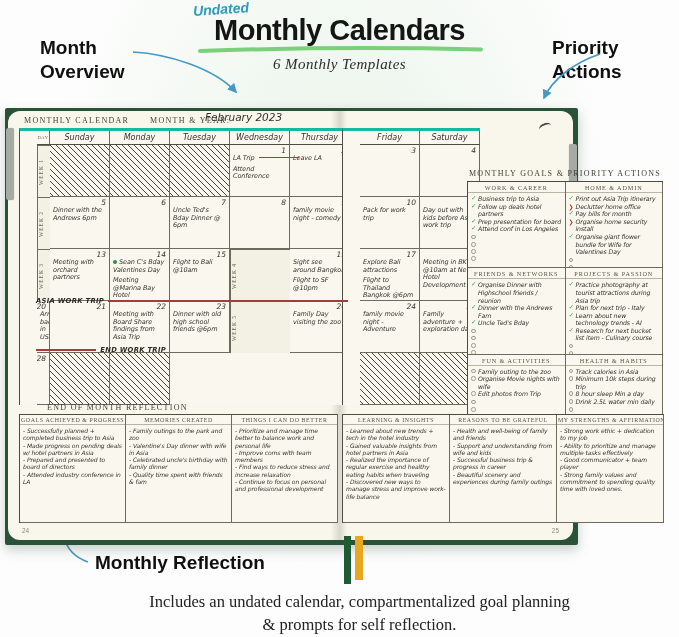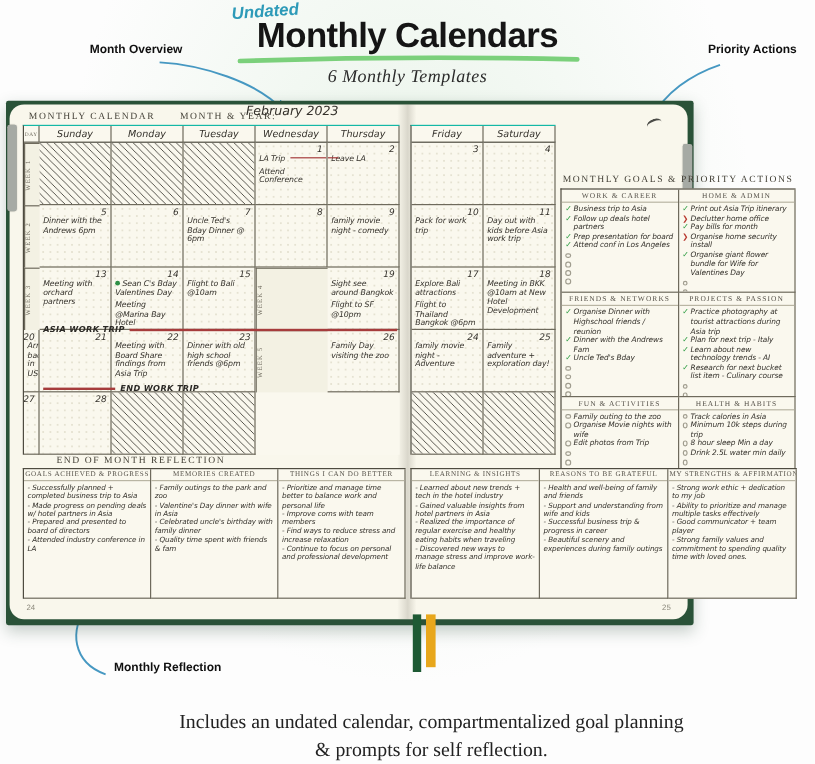--- a/index.html
+++ b/index.html
@@ -7,29 +7,29 @@
   .stage{position:relative;width:679px;height:637px;
     background:radial-gradient(ellipse at 50% 30%, #e9f4e9 0%, rgba(255,255,255,0) 60%),#fdfdfd;}
   
   .undated{position:absolute;left:193px;top:1px;font-size:14px;font-style:italic;font-weight:bold;
     color:#2d9ab8;transform:rotate(-4deg);}
   .title{position:absolute;left:0;right:0;top:14px;text-align:center;font-size:29px;font-weight:700;
     color:#151515;letter-spacing:-0.5px;}
   .underline-swoosh{position:absolute;left:197px;top:46px;width:287px;height:7px;}
   .subtitle{position:absolute;left:0;right:0;top:56px;text-align:center;font-family:"Liberation Serif",serif;
     font-style:italic;font-size:15px;color:#2b2b2b;letter-spacing:0.4px;}
-  .callout{position:absolute;font-size:10px;font-weight:700;color:#101010;text-align:right;line-height:1.25;}
+  .callout{position:absolute;font-size:19px;font-weight:700;color:#101010;text-align:left;line-height:1.25;}
   .co-left{left:40px;top:36px;width:112px;}
   .co-right{left:552px;top:36px;width:112px;}
   .co-bottom{left:95px;top:551px;width:auto;}
   .caption{position:absolute;left:0;right:0;top:590px;text-align:center;font-family:"Liberation Serif",serif;
     font-size:16.5px;color:#222;line-height:1.4;margin-left:40px;}
   .arrows{position:absolute;left:0;top:0;width:679px;height:637px;pointer-events:none;}
   
-  .planner{position:absolute;left:5px;top:84px;width:573px;height:437px;background:#2a5238;
+  .planner{position:absolute;left:5px;top:108px;width:573px;height:437px;background:#2a5238;
     border-radius:2px;box-shadow:0 5px 12px rgba(40,70,50,0.25);}
   .pages{position:absolute;left:3px;top:3px;right:5px;bottom:5px;background:#f9f7ec;border-radius:12px;}
   .spine{position:absolute;left:326px;top:3px;bottom:5px;width:16px;
     background:linear-gradient(90deg,rgba(0,0,0,0) 0%,rgba(90,85,70,0.16) 45%,rgba(90,85,70,0.2) 55%,rgba(0,0,0,0) 100%);}
   .tab{position:absolute;width:8px;background:#a6aaa4;border-radius:2px;box-shadow:0 0 1px rgba(0,0,0,0.4);}
   .tab.l{left:1px;top:20px;height:72px;}
   .tab.r{right:1px;top:36px;height:66px;}
   .flourish{position:absolute;right:26px;top:15px;width:13px;height:7px;border-top:2px solid #4b4b47;
     border-radius:50%;transform:rotate(-20deg);}
   .ribbon{position:absolute;top:428px;}
@@ -37,21 +37,21 @@
   .ribbon.y{left:350px;width:8px;height:44px;background:#e8a71c;}
   
   .plabel{font-family:"Liberation Serif",serif;color:#413e34;letter-spacing:1.3px;font-size:8px;}
   .page-head{position:absolute;left:19px;top:8px;}
   .my-label{position:absolute;left:145px;top:8px;}
   .my-value{position:absolute;left:200px;top:3px;font-size:10.5px;}
   .hand{font-family:"DejaVu Sans",sans-serif;font-style:italic;color:#34312b;}
   .pagenum{position:absolute;top:419px;font-size:6.5px;color:#8b887b;}
   .pn-l{left:17px;} .pn-r{right:19px;}
   
-  .cal{position:absolute;display:grid;background:#faf8ee;border-left:1px solid #4e4b40;border-top:1px solid #14b8a6;}
+  .cal{position:absolute;display:grid;background:#faf8ee;border-left:1px solid #4e4b40;border-top:3px solid #14b8a6;padding-left:17px;}
   .cal-l{left:14px;top:20px;grid-template-columns:13px repeat(5,60px);grid-template-rows:14px repeat(5,52px);}
   .cal-r{left:337px;top:20px;grid-template-columns:repeat(2,60px);grid-template-rows:14px repeat(5,52px);}
   .hcell,.wlabel,.corner,.cell{border-right:1px solid #6e6a5c;border-bottom:1px solid #6e6a5c;box-sizing:border-box;}
   .hcell{display:flex;align-items:center;justify-content:center;font-size:8px;border-bottom:1px solid #4e4b40;}
   .corner{font-family:"Liberation Serif",serif;font-size:4.5px;color:#6b675a;letter-spacing:0.5px;
     display:flex;align-items:center;justify-content:center;border-bottom:1px solid #4e4b40;}
   .wlabel{writing-mode:vertical-rl;transform:rotate(180deg);font-family:"Liberation Serif",serif;
     font-size:5.5px;letter-spacing:1px;color:#6b675a;text-align:center;background:#f3f1e3;}
   .cell{position:relative;padding:1px 3px 1px 3px;overflow:hidden;
     background-image:radial-gradient(#ddd9c6 0.5px, transparent 0.6px);background-size:6px 6px;}
@@ -214,23 +214,20 @@
         <div class="cell">
           <span class="num hand">23</span>
           <div class="note hand first">Dinner with old high school friends @6pm</div>
         </div>
         <div class="wlabel">WEEK 5</div>
         <div class="cell">
           <span class="num hand">26</span>
           <div class="note hand first">Family Day visiting the zoo</div>
         </div>
         <div class="cell">
-          <span class="num hand">27</span>
-        </div>
-        <div class="cell">
           <span class="num hand">28</span>
         </div>
         <div class="cell crossed"></div>
         <div class="cell crossed"></div>
         <div class="overlay asia">
           <span class="otext">ASIA WORK TRIP</span>
           <span class="oline"></span>
         </div>
         <div class="overlay end">
           <span class="oline"></span>

